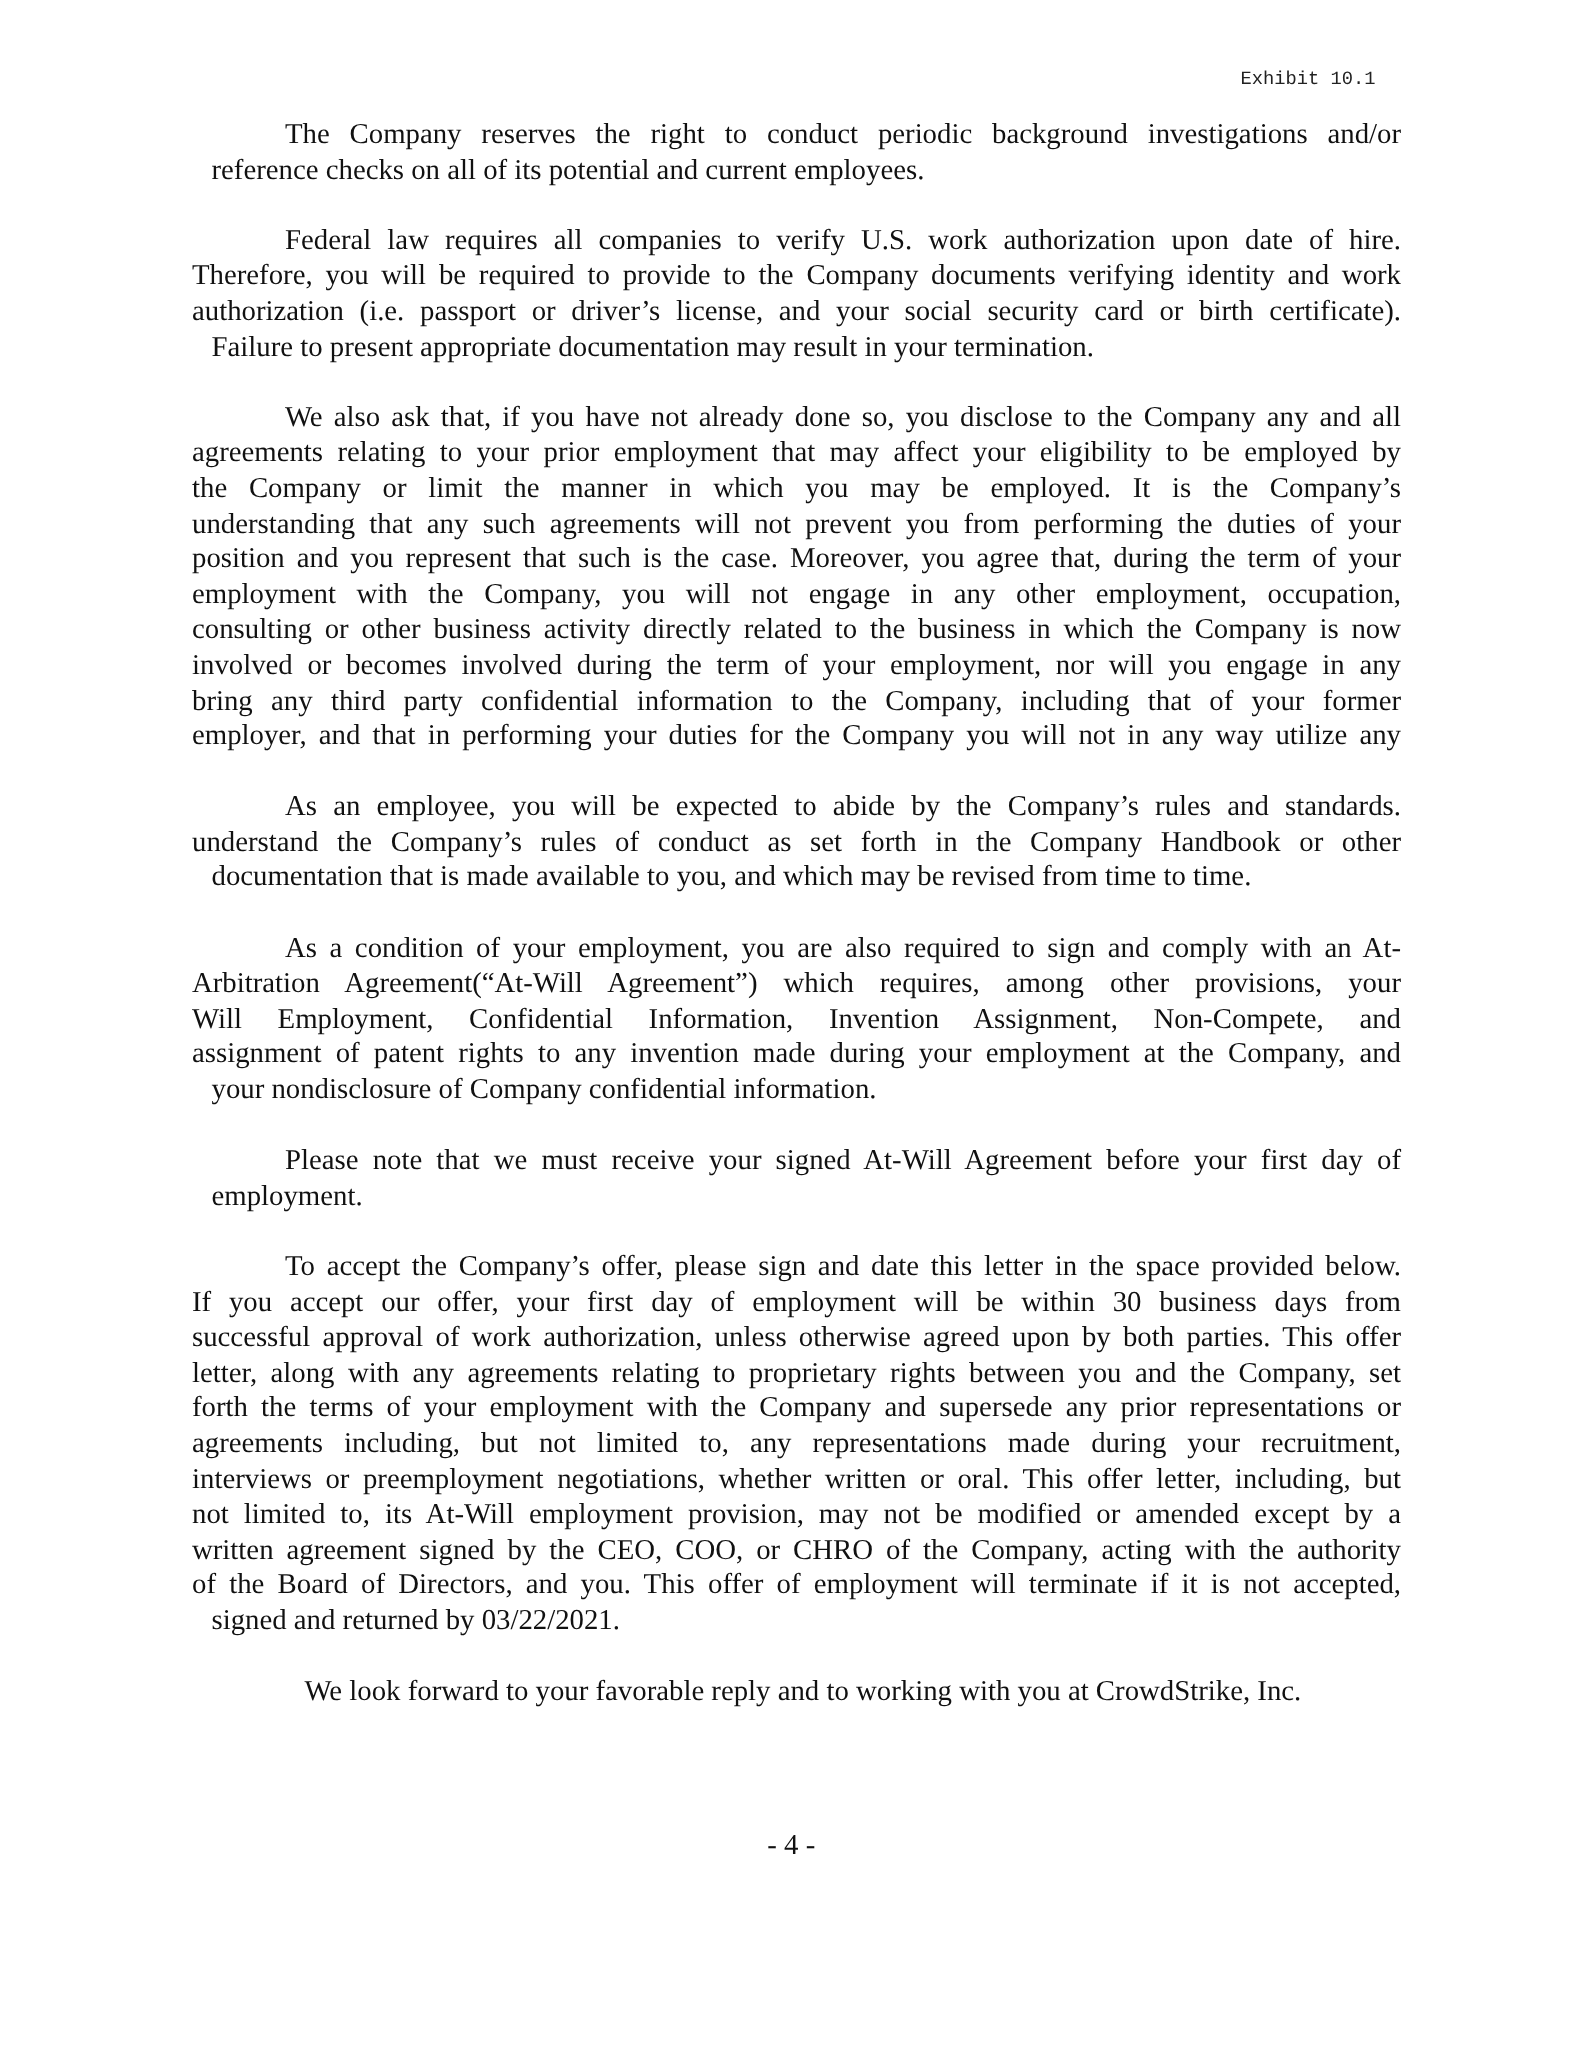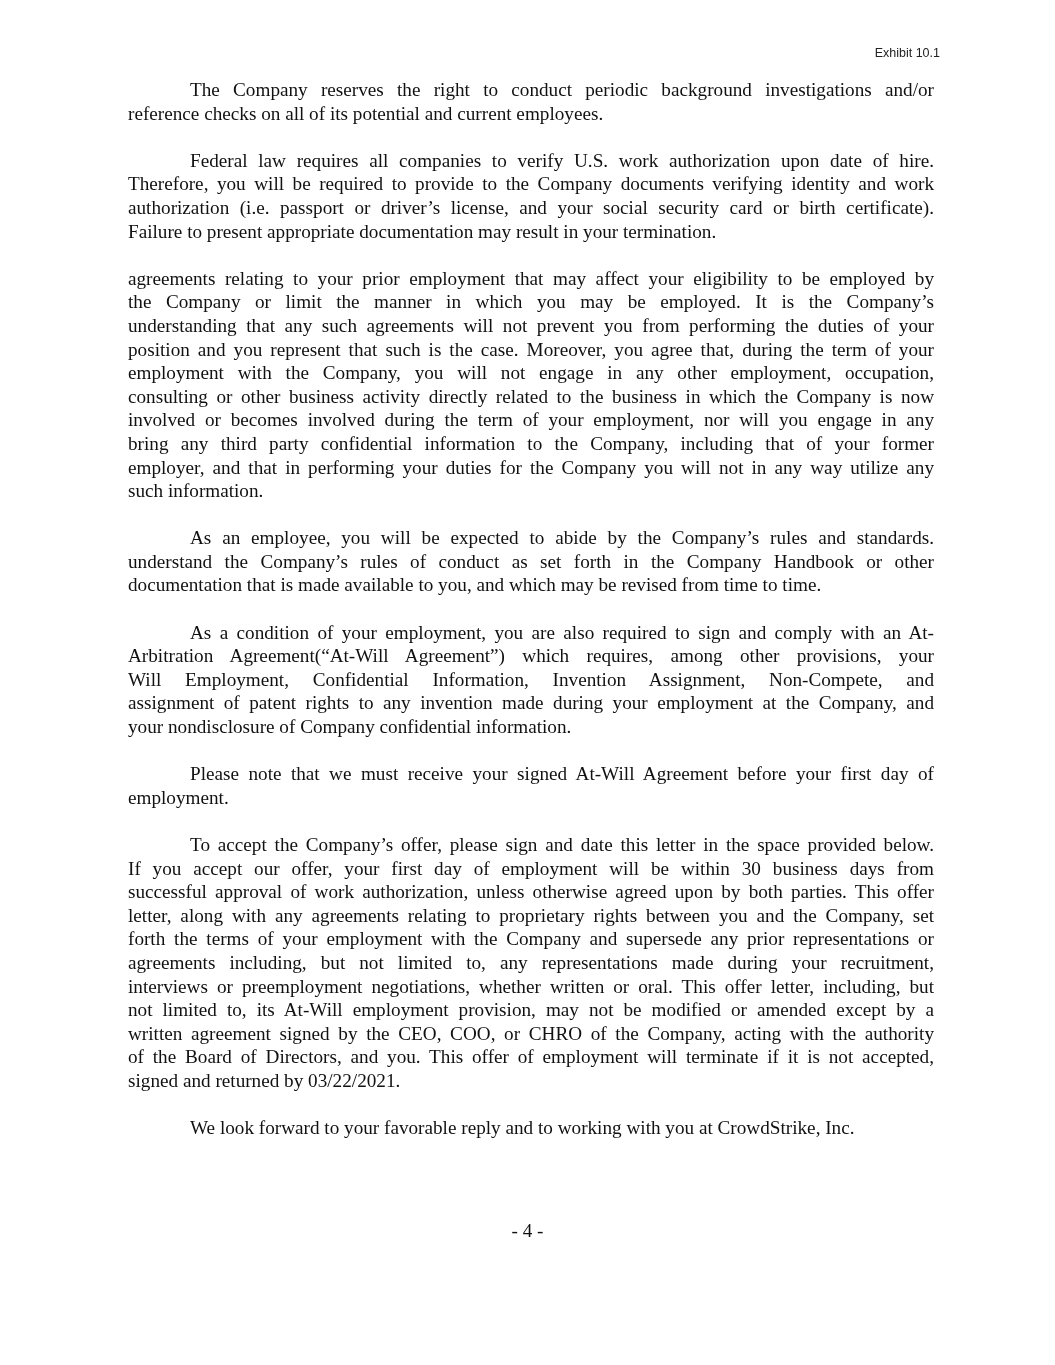--- a/index.html
+++ b/index.html
@@ -10,22 +10,22 @@
     body {
       width: 1055px;
       height: 1365px;
       position: relative;
       overflow: hidden;
       color: #111111;
     }
     .exhibit {
       position: absolute;
       top: 46px;
-      right: 115px;
-      font-family: Liberation Sans, sans-serif;
+      right: 138px;
+      font-family: Liberation Mono, monospace;
       font-size: 12.5px;
       color: #222;
     }
     .page {
       position: absolute;
       left: 128px;
       top: 78px;
       width: 806px;
       font-family: "Liberation Serif", serif;
       font-size: 19.2px;
@@ -36,20 +36,21 @@
     }
     .line {
       display: block;
       text-align: justify;
       text-align-last: justify;
       white-space: nowrap;
       height: 23.6px;
     }
     .line.last {
       text-align-last: left;
+      margin-left: 13px;
     }
     .line.indent {
       padding-left: 62px;
     }
     .page-number {
       position: absolute;
       top: 1220px;
       left: 0;
       width: 1055px;
       text-align: center;
@@ -67,30 +68,30 @@
       <span class="line indent">The Company reserves the right to conduct periodic background investigations and/or</span>
       <span class="line last">reference checks on all of its potential and current employees.</span>
     </div>
   <div class="para">
       <span class="line indent">Federal law requires all companies to verify U.S. work authorization upon date of hire.</span>
       <span class="line">Therefore, you will be required to provide to the Company documents verifying identity and work</span>
       <span class="line">authorization (i.e. passport or driver’s license, and your social security card or birth certificate).</span>
       <span class="line last">Failure to present appropriate documentation may result in your termination.</span>
     </div>
   <div class="para">
+      <span class="line indent">We also ask that, if you have not already done so, you disclose to the Company any and all</span>
       <span class="line">agreements relating to your prior employment that may affect your eligibility to be employed by</span>
       <span class="line">the Company or limit the manner in which you may be employed. It is the Company’s</span>
       <span class="line">understanding that any such agreements will not prevent you from performing the duties of your</span>
       <span class="line">position and you represent that such is the case. Moreover, you agree that, during the term of your</span>
       <span class="line">employment with the Company, you will not engage in any other employment, occupation,</span>
       <span class="line">consulting or other business activity directly related to the business in which the Company is now</span>
       <span class="line">involved or becomes involved during the term of your employment, nor will you engage in any</span>
       <span class="line">bring any third party confidential information to the Company, including that of your former</span>
       <span class="line">employer, and that in performing your duties for the Company you will not in any way utilize any</span>
-      <span class="line last">such information.</span>
     </div>
   <div class="para">
       <span class="line indent">As an employee, you will be expected to abide by the Company’s rules and standards.</span>
       <span class="line">understand the Company’s rules of conduct as set forth in the Company Handbook or other</span>
       <span class="line last">documentation that is made available to you, and which may be revised from time to time.</span>
     </div>
   <div class="para">
       <span class="line indent">As a condition of your employment, you are also required to sign and comply with an At-</span>
       <span class="line">Arbitration Agreement(“At-Will Agreement”) which requires, among other provisions, your</span>
       <span class="line">Will Employment, Confidential Information, Invention Assignment, Non-Compete, and</span>

